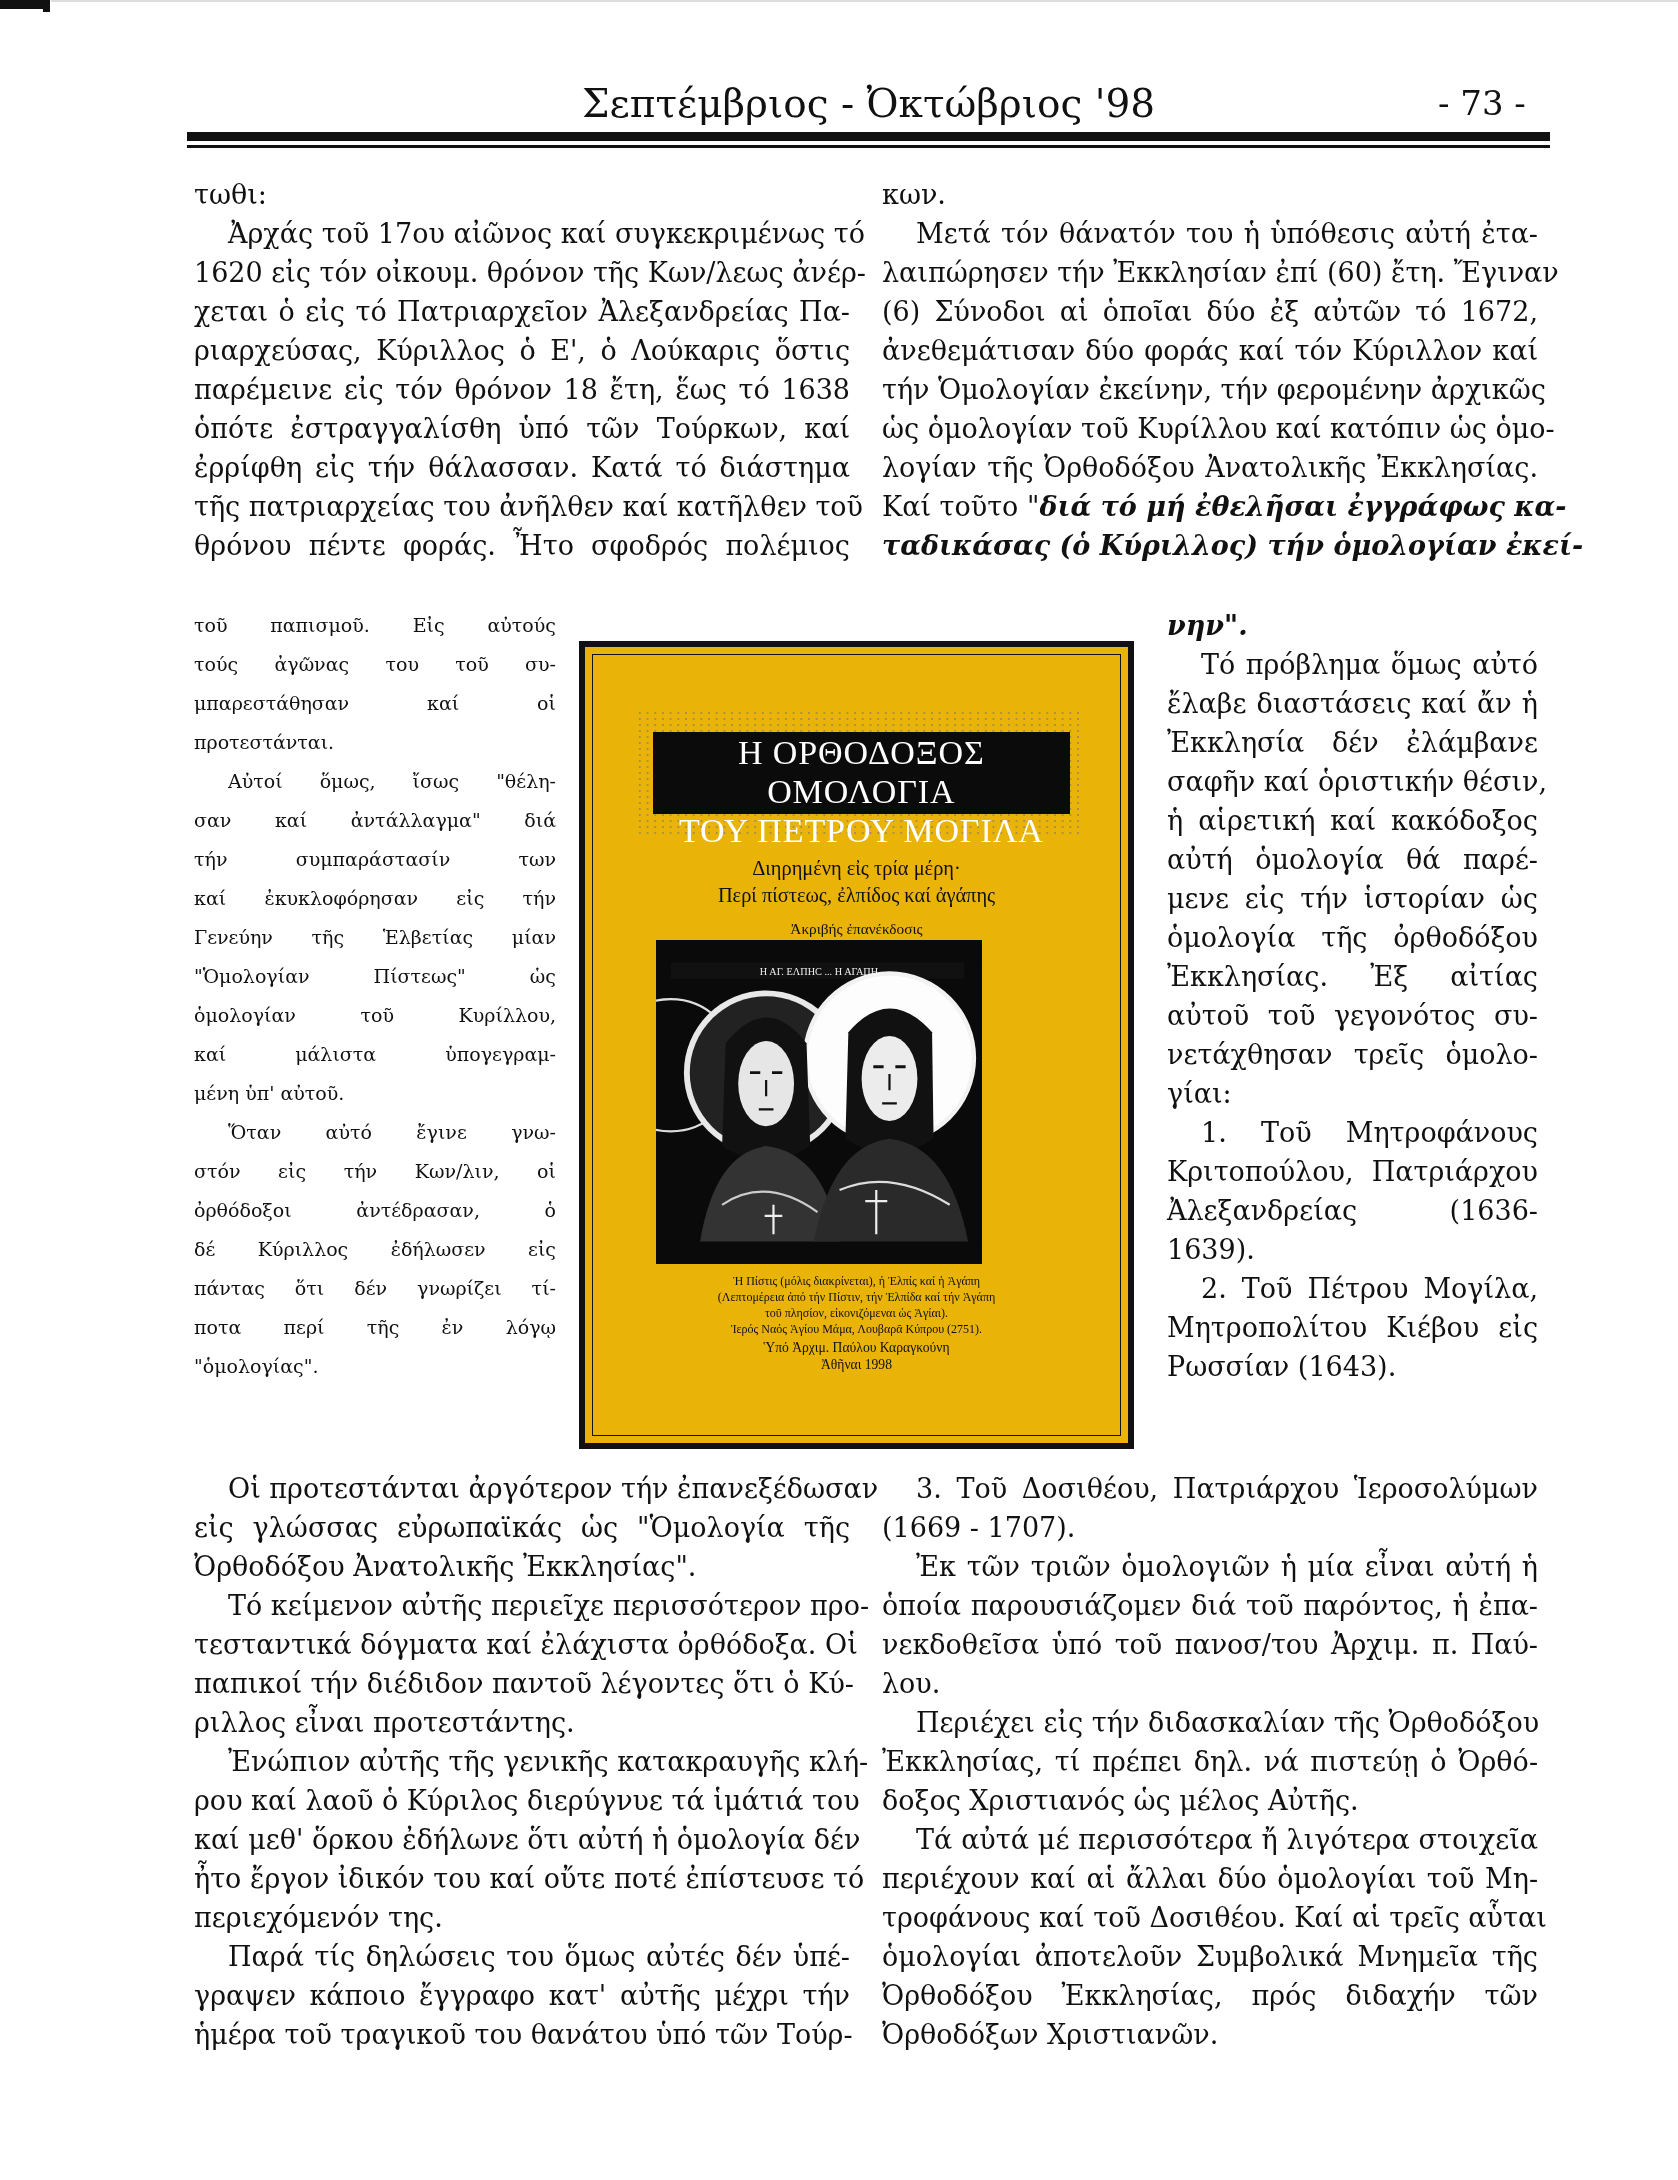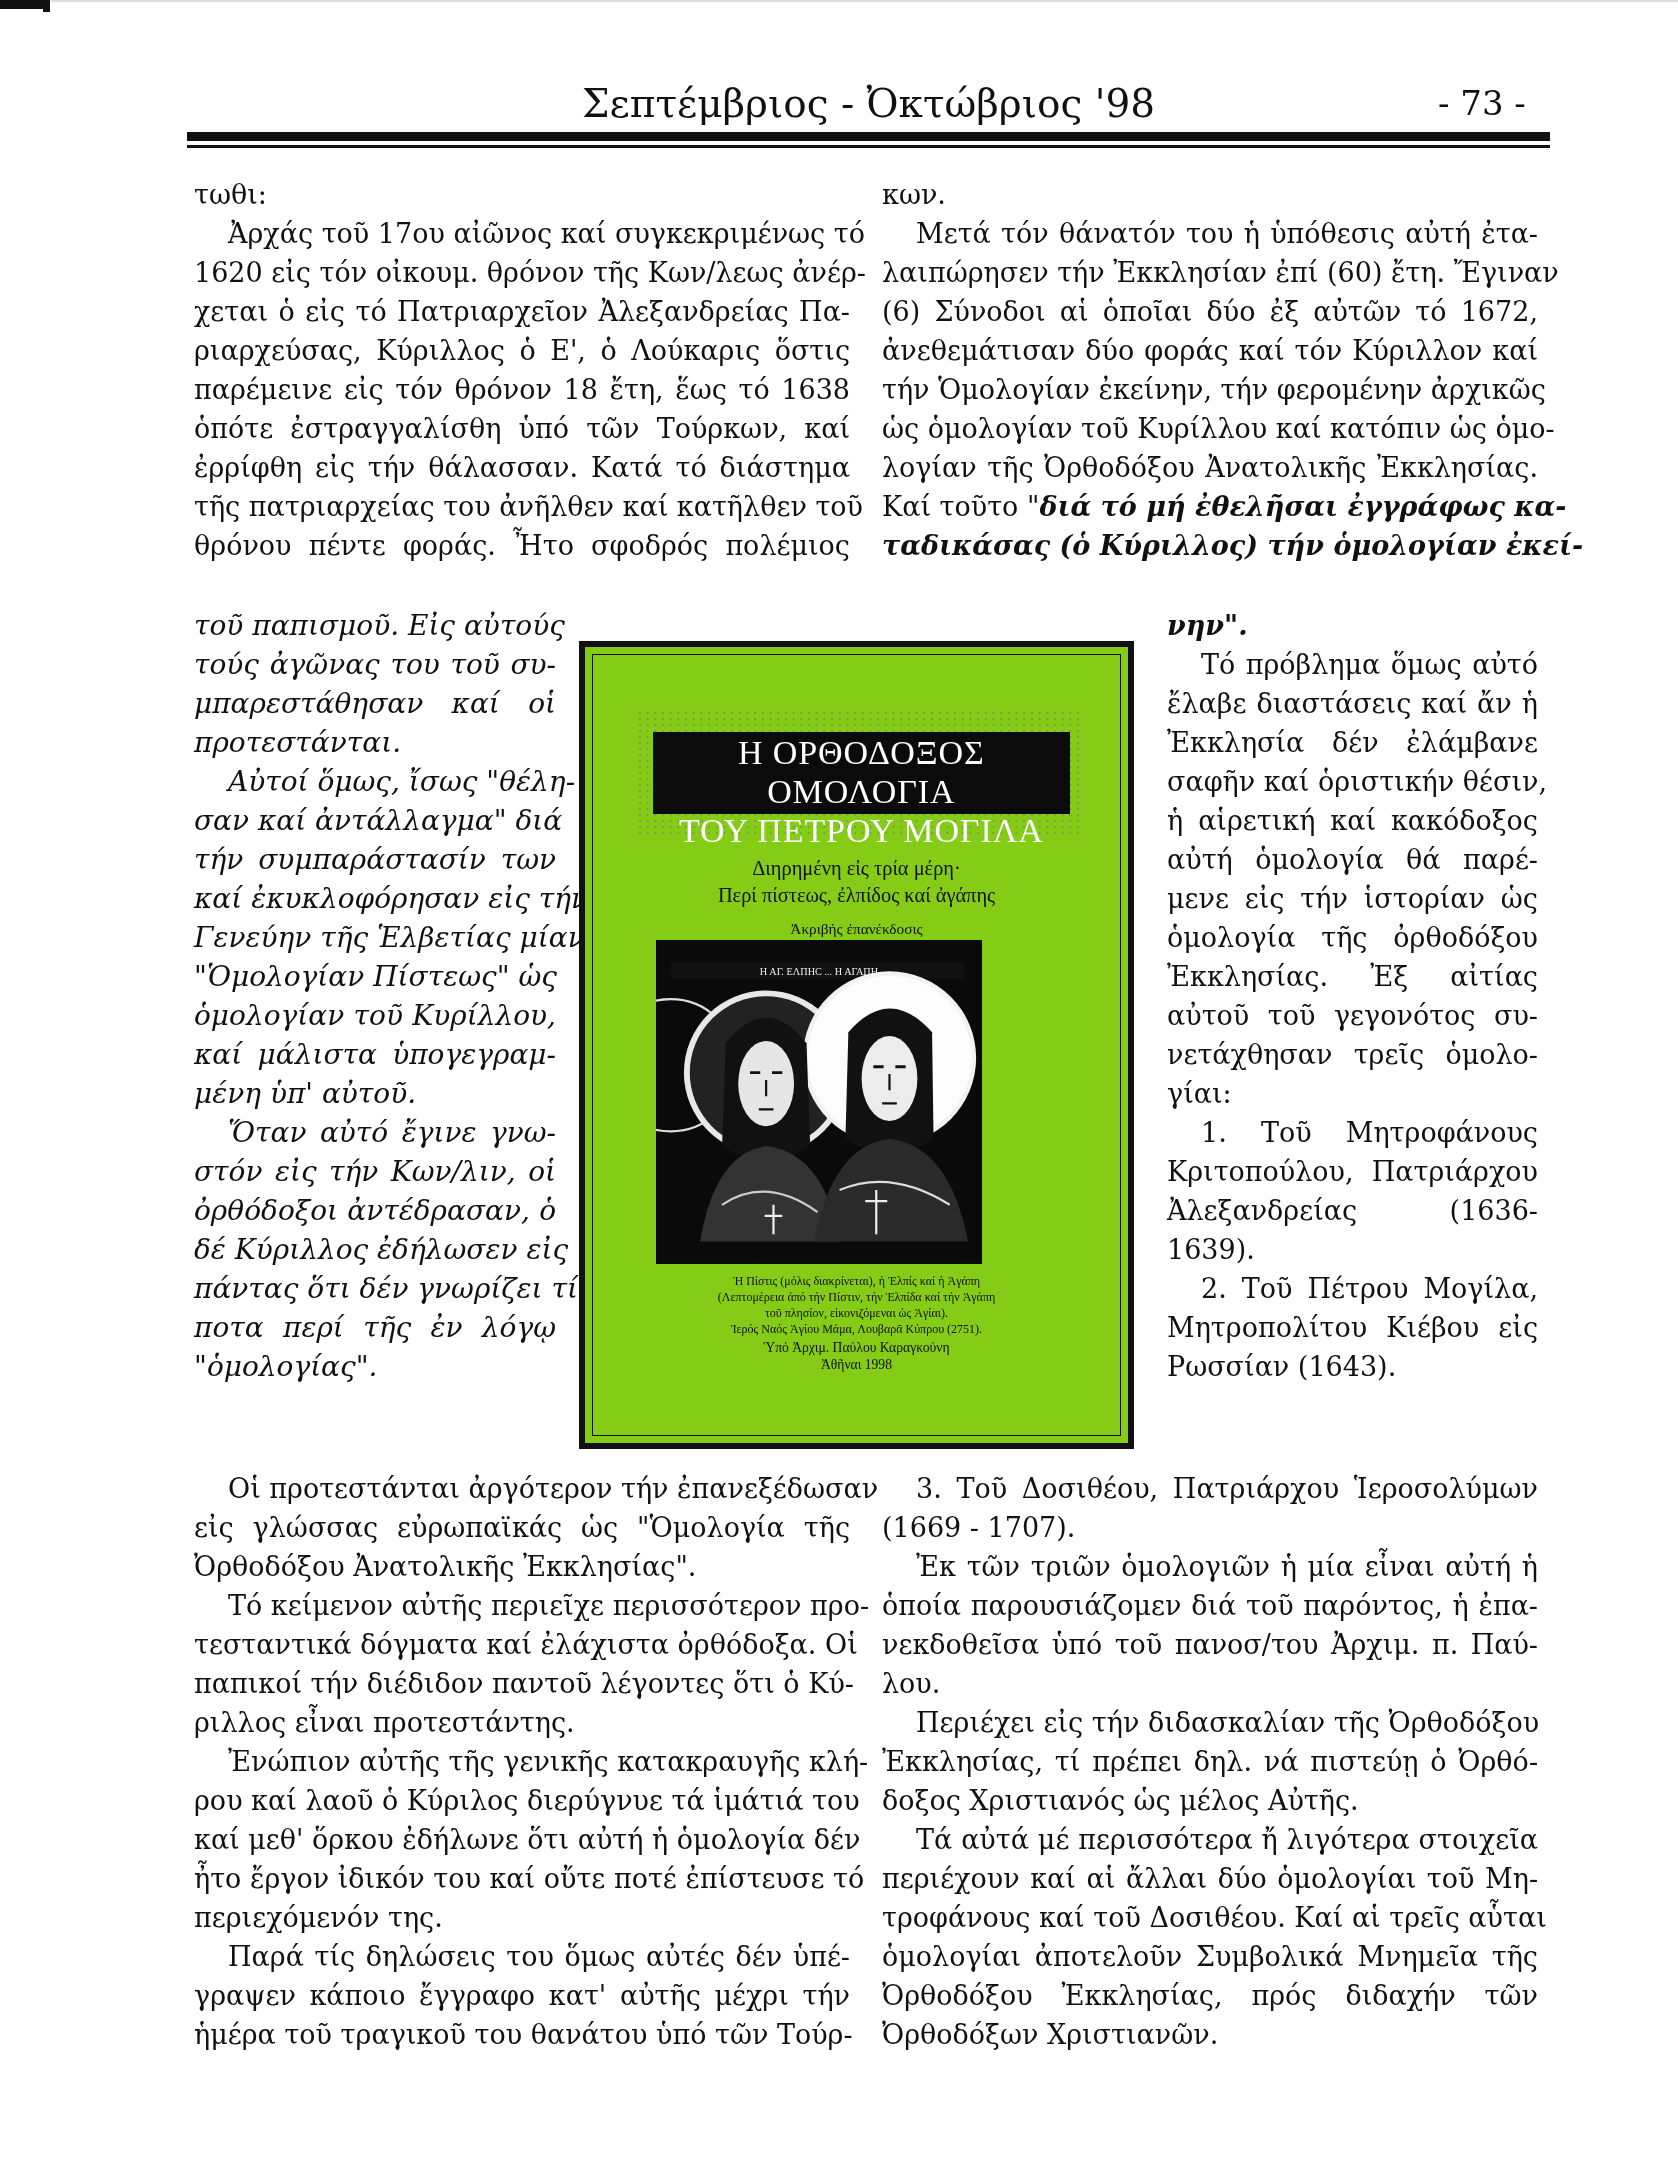--- a/index.html
+++ b/index.html
@@ -17,29 +17,29 @@
 
   .col { position:absolute; font-size:27px; line-height:39px; text-align:justify; }
   .col .ln { display:block; text-align:justify; text-align-last:justify; white-space:nowrap; }
   .col .ln.last { text-align-last:left; }
   .bi { font-weight:bold; font-style:italic; }
 
   .left-col { left:194px; top:175px; width:656px; }
   .right-col { left:882px; top:175px; width:656px; }
 
   
-  .nb-left { position:absolute; left:194px; width:362px; font-size:28px; line-height:39px;font-style:italic; }
+  .nb-left { position:absolute; left:194px; width:362px; font-size:19px; line-height:39px; }
   .nb-right { position:absolute; left:1167px; width:371px; font-size:27px; line-height:39px; }
   .nb-left .ln, .nb-right .ln { display:block; white-space:nowrap; text-align:justify; text-align-last:justify; }
   .nb-left .ln.last, .nb-right .ln.last { text-align-last:left; }
   .ind2 { padding-left:34px; }
 
   
   .book-box { position:absolute; left:579px; top:641px; width:555px; height:808px;
-              border:6.8px solid #111; box-sizing:border-box; background:#84cc16; }
+              border:6.8px solid #111; box-sizing:border-box; background:#eab308; }
   .book-inner { position:absolute; left:6.8px; top:6.8px; right:6.8px; bottom:6.8px; border:1.7px solid #111; }
   .speckle { position:absolute; left:43px; top:55px; width:443px; height:128px;
              background-image: radial-gradient(#777 0.9px, transparent 1.3px);
              background-size:7.7px 6px; opacity:.55; }
   .title-band { position:absolute; left:60px; top:77px; width:417px; height:82px; background:#0b0b0b;
                 color:#fff; text-align:center; font-family:"Liberation Serif", serif; }
   .title-band .t1 { font-size:34px; line-height:39px; letter-spacing:0.9px; display:block; margin-top:1.7px; }
   .title-band .t2 { font-size:34px; line-height:39px; letter-spacing:0.9px; display:block; }
   .sub1 { position:absolute; left:0; right:0; top:201px; text-align:center; font-size:20.4px; line-height:25.6px;
           font-family:Liberation Serif, serif; }

